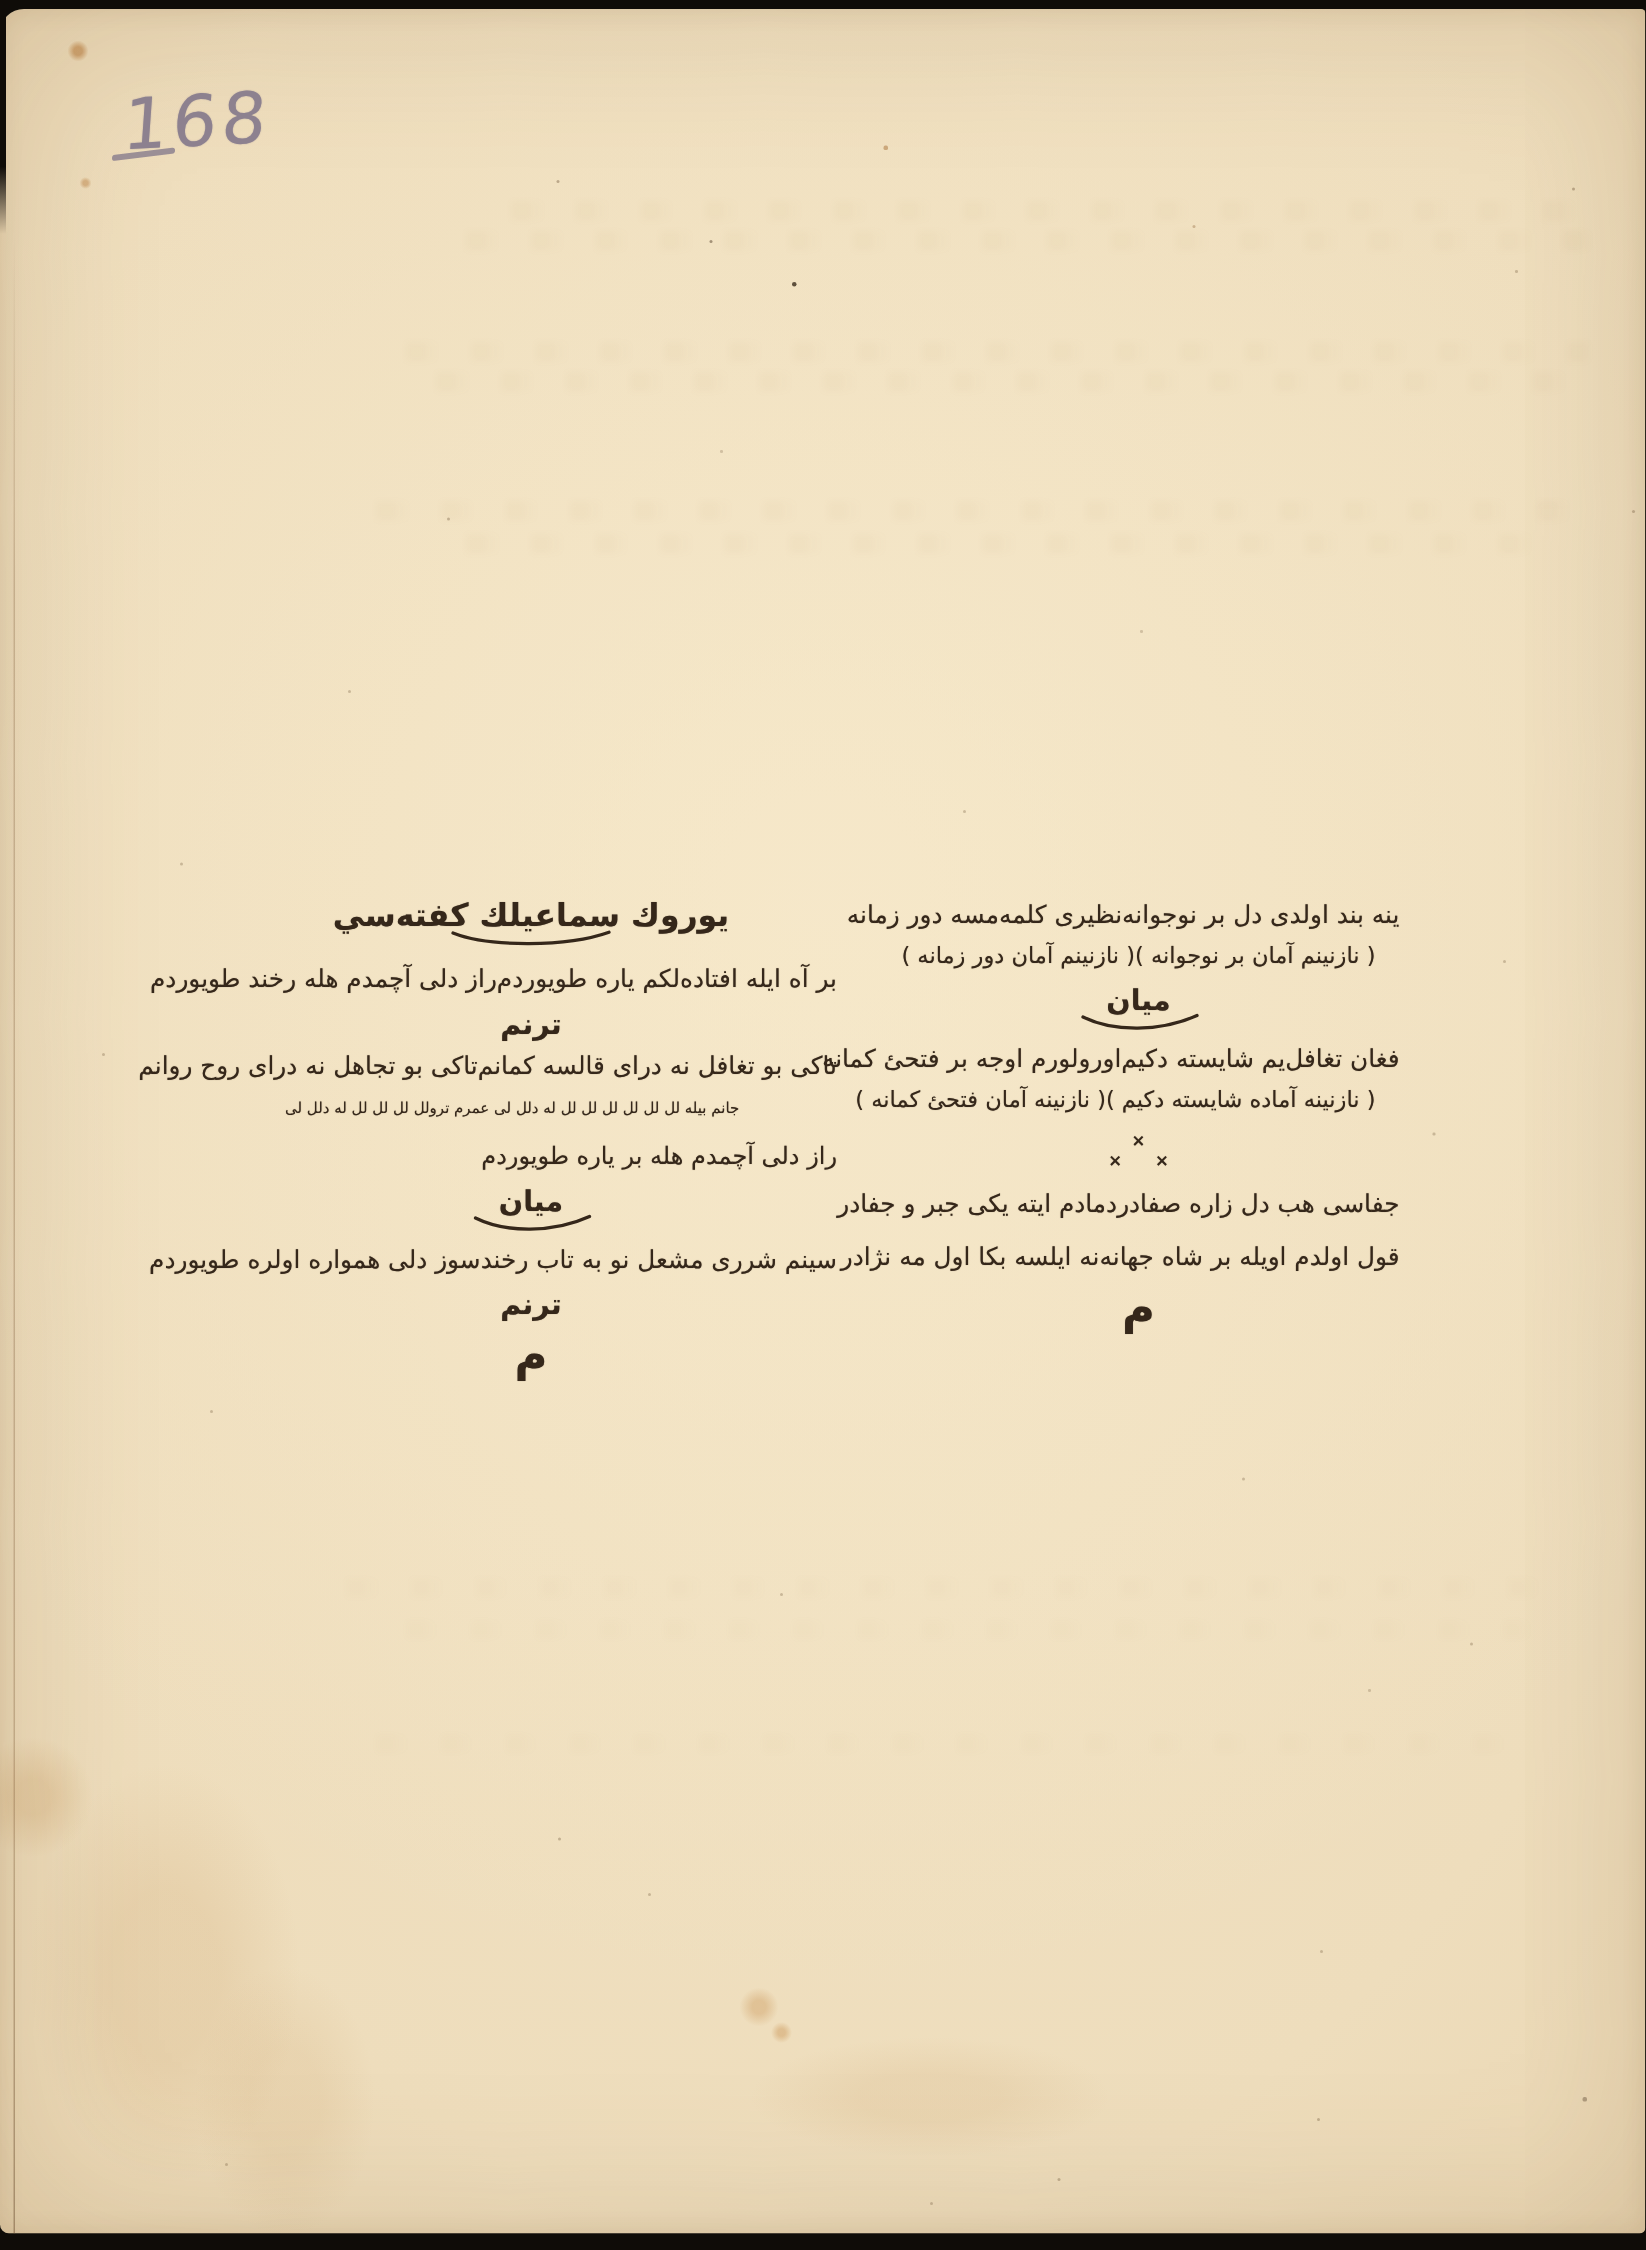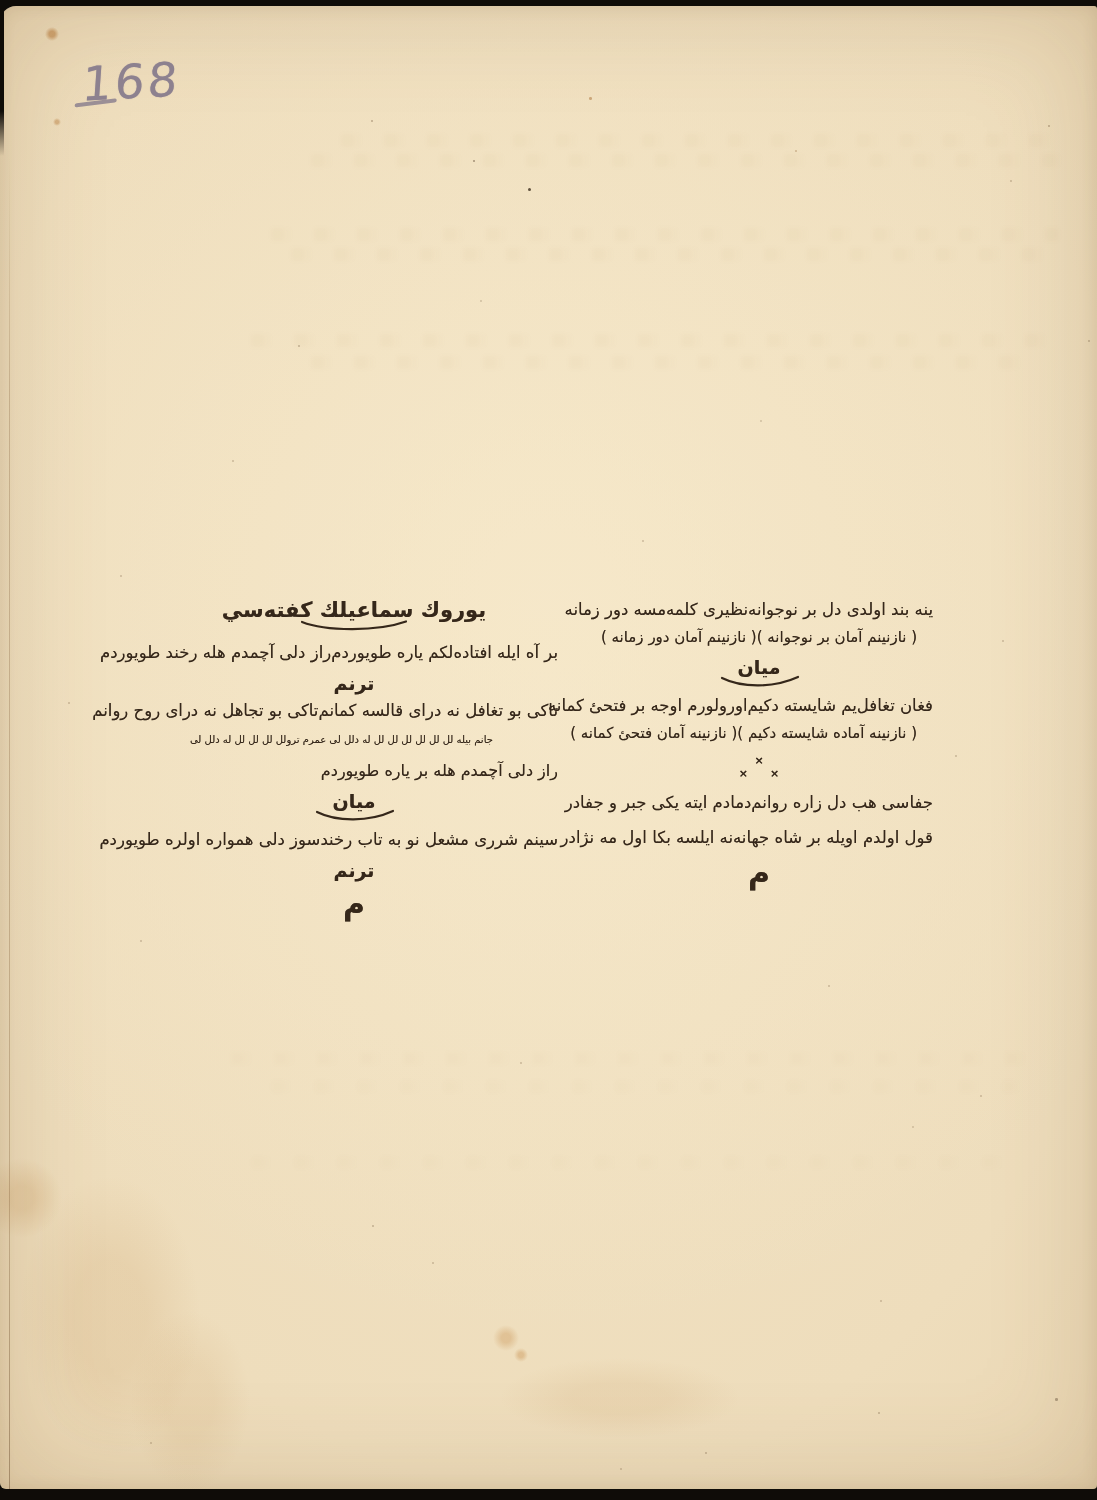--- a/index.html
+++ b/index.html
@@ -147,21 +147,21 @@
         <span>( نازنينه آماده شايسته دكيم )</span>
         <span>( نازنينه آمان فتحئ كمانه )</span>
       </div>
       <div class="xmarks">
         <div class="xrow1"><span>×</span></div>
         <div class="xrow2">
           <span>×</span><span>×</span>
         </div>
       </div>
       <div class="couplet cpl-sp">
-        <span>جفاسى هب دل زاره روانم</span>
+        <span>جفاسى هب دل زاره صفادر</span>
         <span>دمادم ايته يكى جبر و جفادر</span>
       </div>
       <div class="couplet cpl-sp">
         <span>قول اولدم اويله بر شاه جهانه</span>
         <span>نه ايلسه بكا اول مه نژادر</span>
       </div>
       <div class="endmark">م</div>
     </div>
 
     <div class="col col-left">

